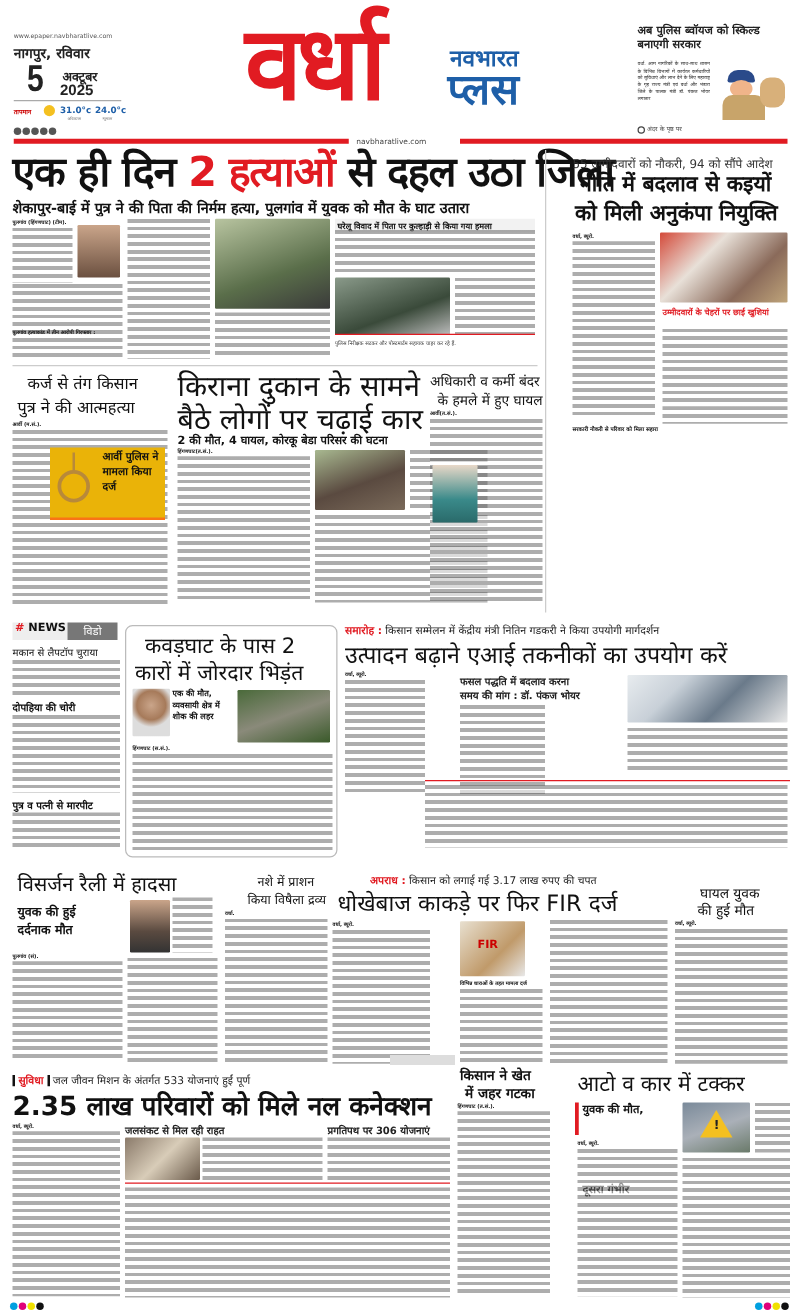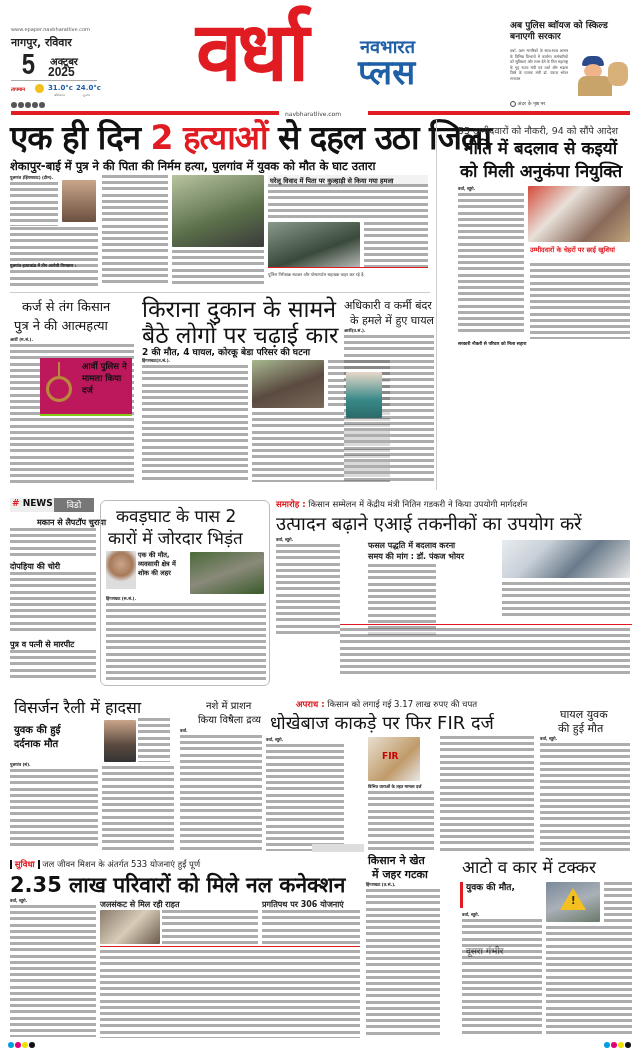--- a/index.html
+++ b/index.html
@@ -96,21 +96,21 @@
 <div class="abs filler" style="left:530px;top:325px;width:100px;height:14px;"></div>
 <div class="abs vline" style="left:436px;top:120px;height:370px;"></div>
 
 <div class="abs redline" style="left:10px;top:292px;width:420px;height:1px;background:#ccc;"></div>
 <div class="abs h-black" style="left:22px;top:297px;font-size:13px;font-weight:normal;">कर्ज से तंग किसान</div>
 <div class="abs h-black" style="left:14px;top:316px;font-size:13px;font-weight:normal;">पुत्र ने की आत्महत्या</div>
 <div class="abs" style="left:10px;top:337px;width:124px;height:150px;">
   <div class="body-text" style="font-weight:bold;color:#111;">आर्वी (म.सं.).</div>
   <div class="filler" style="height:142px;margin-top:1px;"></div>
 </div>
-<div class="abs" style="left:40px;top:358px;width:92px;height:58px;background:#be185d;border-bottom:2px solid #84cc16;">
+<div class="abs" style="left:40px;top:358px;width:92px;height:58px;background:#eab308;border-bottom:2px solid #f97316;">
   <div style="position:absolute;left:2px;top:4px;width:34px;height:46px;">
     <div style="position:absolute;left:16px;top:0;width:2px;height:16px;background:#b8893a;"></div>
     <div style="position:absolute;left:4px;top:14px;width:26px;height:26px;border:3px solid #b8893a;border-radius:50% 50% 50% 50%;transform:rotate(45deg);"></div>
   </div>
   <div style="position:absolute;left:42px;top:2px;width:48px;font-size:8.5px;font-weight:bold;line-height:12px;color:#111;">आर्वी पुलिस ने मामला किया दर्ज</div>
 </div>
 
 <div class="abs h-black" style="left:142px;top:292px;font-size:23px;font-weight:normal;">किराना दुकान के सामने</div>
 <div class="abs h-black" style="left:142px;top:318px;font-size:23px;font-weight:normal;">बैठे लोगों पर चढ़ाई कार</div>
 <div class="abs h-black" style="left:142px;top:345px;font-size:9px;">2 की मौत, 4 घायल, कोरकू बेडा परिसर की घटना</div>
@@ -130,21 +130,21 @@
 </div>
 <div class="abs photo" style="left:346px;top:372px;width:36px;height:46px;background:linear-gradient(180deg,#e8d8c8,#3a8a8a 60%,#2a6a6a);"></div>
 
 <div class="abs" style="left:10px;top:498px;width:84px;height:14px;display:flex;">
   <div style="background:#eee;width:44px;height:14px;padding-left:2px;font-size:9px;font-weight:bold;">
     <span style="color:#e11b22;">#</span>
     <span style="color:#111;">NEWS</span>
   </div>
   <div style="background:#777;color:#fff;width:40px;height:14px;font-size:9px;text-align:center;">विडो</div>
 </div>
-<div class="abs" style="left:10px;top:516px;font-size:8px;font-weight:bold;color:#111;margin-left:27px;">मकान से लैपटॉप चुराया</div>
+<div class="abs" style="left:10px;top:516px;font-size:8px;font-weight:normal;color:#111;">मकान से लैपटॉप चुराया</div>
 <div class="abs filler" style="left:10px;top:528px;width:86px;height:30px;"></div>
 <div class="abs" style="left:10px;top:560px;font-size:8px;font-weight:bold;color:#111;">दोपहिया की चोरी</div>
 <div class="abs filler" style="left:10px;top:572px;width:86px;height:62px;"></div>
 <div class="abs" style="left:10px;top:638px;font-size:8px;font-weight:bold;color:#111;">पुत्र व पत्नी से मारपीट</div>
 <div class="abs filler" style="left:10px;top:650px;width:86px;height:30px;"></div>
 
 <div class="abs card" style="left:100px;top:500px;width:170px;height:186px;"></div>
 <div class="abs h-black" style="left:116px;top:504px;font-size:17px;font-weight:normal;">कवड़घाट के पास 2</div>
 <div class="abs h-black" style="left:108px;top:526px;font-size:17px;font-weight:normal;">कारों में जोरदार भिड़ंत</div>
 <div class="abs photo" style="left:106px;top:551px;width:30px;height:38px;background:radial-gradient(circle at 50% 35%,#caa58a 0,#a67a5a 40%,#ddd 60%);"></div>

